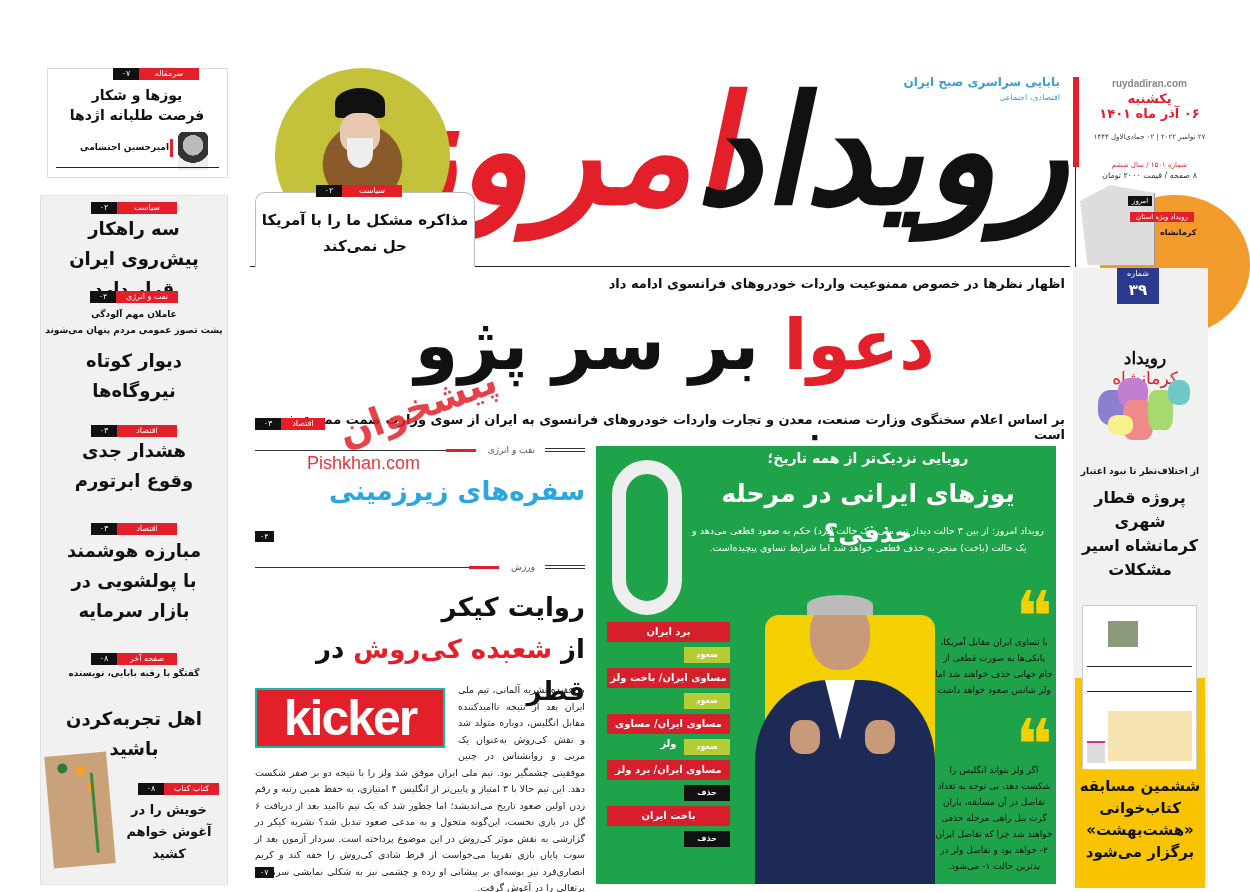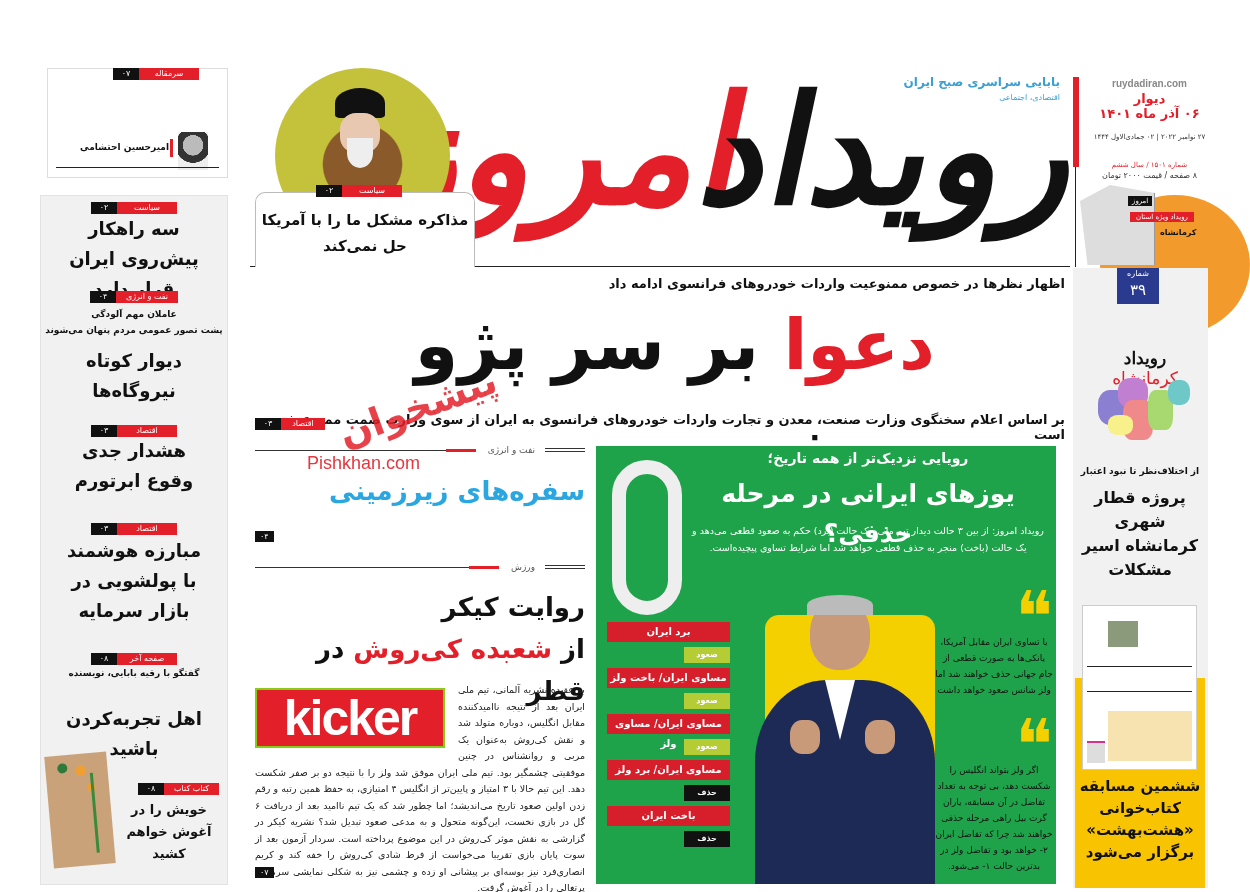--- a/index.html
+++ b/index.html
@@ -45,21 +45,21 @@
   
   .sec-head { width: 330px; height: 14px; display: flex; direction: rtl; align-items: center; font-size: 9px; color: #555; }
   .sec-head .dbl { width: 40px; height: 4px; border-top: 1px solid #333; border-bottom: 1px solid #333; margin-left: 10px; }
   .sec-head .lbl { margin-left: 12px; }
   .sec-head .redseg { width: 30px; height: 3px; background: #e3202a; }
   .sec-head .line { flex: 1; height: 1px; background: #333; }
 
   #story-oil { left: 255px; top: 443px; width: 330px; }
   #story-sport { left: 255px; top: 560px; width: 330px; }
 
-  #kicker-logo { left: 255px; top: 688px; width: 190px; height: 60px; background: #e3202a; border: 2px solid #84cc16; color: #fff; font-family: "Liberation Sans", sans-serif; font-weight: bold; font-size: 50px; line-height: 56px; text-align: center; direction: ltr; letter-spacing: -2px; }
+  #kicker-logo { left: 255px; top: 688px; width: 190px; height: 60px; background: #e3202a; border: 2px solid #14b8a6; color: #fff; font-family: "Liberation Sans", sans-serif; font-weight: bold; font-size: 50px; line-height: 56px; text-align: center; direction: ltr; letter-spacing: -2px; }
   #kicker-body { left: 255px; top: 682px; width: 330px; font-size: 9.5px; line-height: 16.5px; text-align: justify; color: #222; }
 
   
   #green-box { left: 596px; top: 446px; width: 460px; height: 438px; background: #1fa34a; }
   #wc-ribbon { left: 612px; top: 460px; width: 70px; height: 155px; border: 14px solid #eee; border-radius: 40px; }
   #result-list { left: 607px; top: 622px; width: 123px; }
   .res-row { background: #d71f2b; color: #fff; font-size: 10px; font-weight: bold; text-align: center; height: 20px; line-height: 20px; margin-bottom: 5px; }
   .res-badge { width: 46px; height: 16px; font-size: 8px; color: #fff; text-align: center; line-height: 16px; margin-bottom: 5px; font-weight: bold; }
   .res-badge.up { background: #b5cc34; }
   .res-badge.out { background: #111; }
@@ -78,20 +78,24 @@
   #mini-page { left: 1082px; top: 605px; width: 115px; height: 165px; background: #fff; border: 1px solid #ccc; }
 </style>
 </head>
 <body>
 
 <div id="editorial" class="abs">
   <div style="position:absolute; top:-1px; right:28px;" class="tag">
     <span class="sec">سرمقاله</span>
     <span class="pg">۰۷</span>
   </div>
+  <div class="hl" style="position:absolute; top:16px; right:10px; width:160px; font-size:14px; line-height:20px;">
+    <div>یوزها و شکار</div>
+    <div>فرصت طلبانه اژدها</div>
+  </div>
   <div style="position:absolute; left:122px; top:70px; width:3px; height:18px; background:#e3202a;"></div>
   <div style="position:absolute; right:58px; top:73px; font-size:9px; font-weight:bold;">امیرحسین احتشامی</div>
   <div style="position:absolute; left:130px; top:63px; width:30px; height:38px; background:radial-gradient(circle at 50% 35%, #bbb 0 35%, #333 36% 60%, #eee 61%);"></div>
   <div style="position:absolute; left:8px; right:8px; top:98px; height:1px; background:#222;"></div>
 </div>
 
 <div id="left-col" class="abs card">
 
   <div style="position:absolute; top:-1px; left:0; right:0; text-align:center;">
     <div class="tag">
@@ -159,21 +163,21 @@
 
 <div id="tagline" class="abs">
   <div style="font-size:12px; font-weight:bold; color:#3a9fd1;">بابایی سراسری صبح ایران</div>
   <div style="font-size:8px; color:#3a9fd1; margin-top:4px;">اقتصادی، اجتماعی</div>
 </div>
 <div id="red-bar" class="abs"></div>
 <div id="black-bar" class="abs"></div>
 
 <div id="date-block" class="abs">
   <div style="font-size:10px; color:#888; direction:ltr; font-family:'Liberation Sans',sans-serif; font-weight:bold;">ruydadiran.com</div>
-  <div style="font-size:13px; color:#e3202a; font-weight:bold; margin-top:2px;">دیوار</div>
+  <div style="font-size:13px; color:#e3202a; font-weight:bold; margin-top:2px;">یکشنبه</div>
   <div style="font-size:13px; color:#e3202a; font-weight:bold;">۰۶ آذر ماه ۱۴۰۱</div>
   <div style="font-size:7px; color:#333; margin-top:12px;">۲۷ نوامبر ۲۰۲۲ | ۰۲ جمادی‌الاول ۱۴۴۴</div>
   <div style="font-size:7px; color:#e3202a; margin-top:20px;">شماره ۱۵۰۱ / سال ششم</div>
   <div style="font-size:8px; color:#333; margin-top:2px;">۸ صفحه / قیمت ۲۰۰۰ تومان</div>
 </div>
 
 <div id="province-circle" class="abs"></div>
 <div class="abs" style="left:1080px; top:185px; width:75px; height:80px; background:#ddd; border-right:1px solid #999; clip-path:polygon(0 20%,40% 0,100% 10%,100% 100%,10% 100%);"></div>
 <div class="abs" style="left:1128px; top:196px; background:#111; color:#fff; font-size:7px; padding:1px 4px;">امروز</div>
 <div class="abs" style="left:1130px; top:212px; background:#e3202a; color:#fff; font-size:7px; padding:1px 6px;">رویداد ویژه استان</div>
@@ -274,21 +278,21 @@
 <div id="quotes" class="abs">
   <div class="quote-mark">❝</div>
   <div class="quote-txt">با تساوی ایران مقابل آمریکا، یانکی‌ها به صورت قطعی از جام جهانی حذف خواهند شد اما ولز شانس صعود خواهد داشت</div>
   <div class="quote-mark" style="margin-top:22px;">❝</div>
   <div class="quote-txt">اگر ولز بتواند انگلیس را شکست دهد، بی توجه به تعداد تفاضل در آن مسابقه، یاران گرت بیل راهی مرحله حذفی خواهند شد چرا که تفاضل ایران ۲- خواهد بود و تفاضل ولز در بدترین حالت ۱- می‌شود.</div>
 </div>
 
 <div id="right-col" class="abs"></div>
 <div id="issue-badge" class="abs">
   <div style="font-size:8px; line-height:12px;">شماره</div>
-  <div style="font-size:15px; font-weight:normal; line-height:20px;">۳۹</div>
+  <div style="font-size:15px; font-weight:bold; line-height:20px;">۳۹</div>
 </div>
 <div class="abs" style="left:1090px; top:348px; width:110px; text-align:center; font-size:17px; font-weight:bold; font-family:'DejaVu Serif',serif;">
   <span>رویداد</span>
   <span class="red" style="font-weight:normal;">کرمانشاه</span>
 </div>
 <div class="abs" style="left:1088px; top:370px; width:110px; height:75px;">
   <div style="position:absolute; left:10px; top:20px; width:30px; height:35px; background:#8a7fd0; border-radius:40%;"></div>
   <div style="position:absolute; left:30px; top:8px; width:30px; height:30px; background:#c07fd0; border-radius:40%;"></div>
   <div style="position:absolute; left:35px; top:30px; width:30px; height:40px; background:#f08a8a; border-radius:30%;"></div>
   <div style="position:absolute; left:60px; top:20px; width:25px; height:40px; background:#a8d870; border-radius:30%;"></div>

